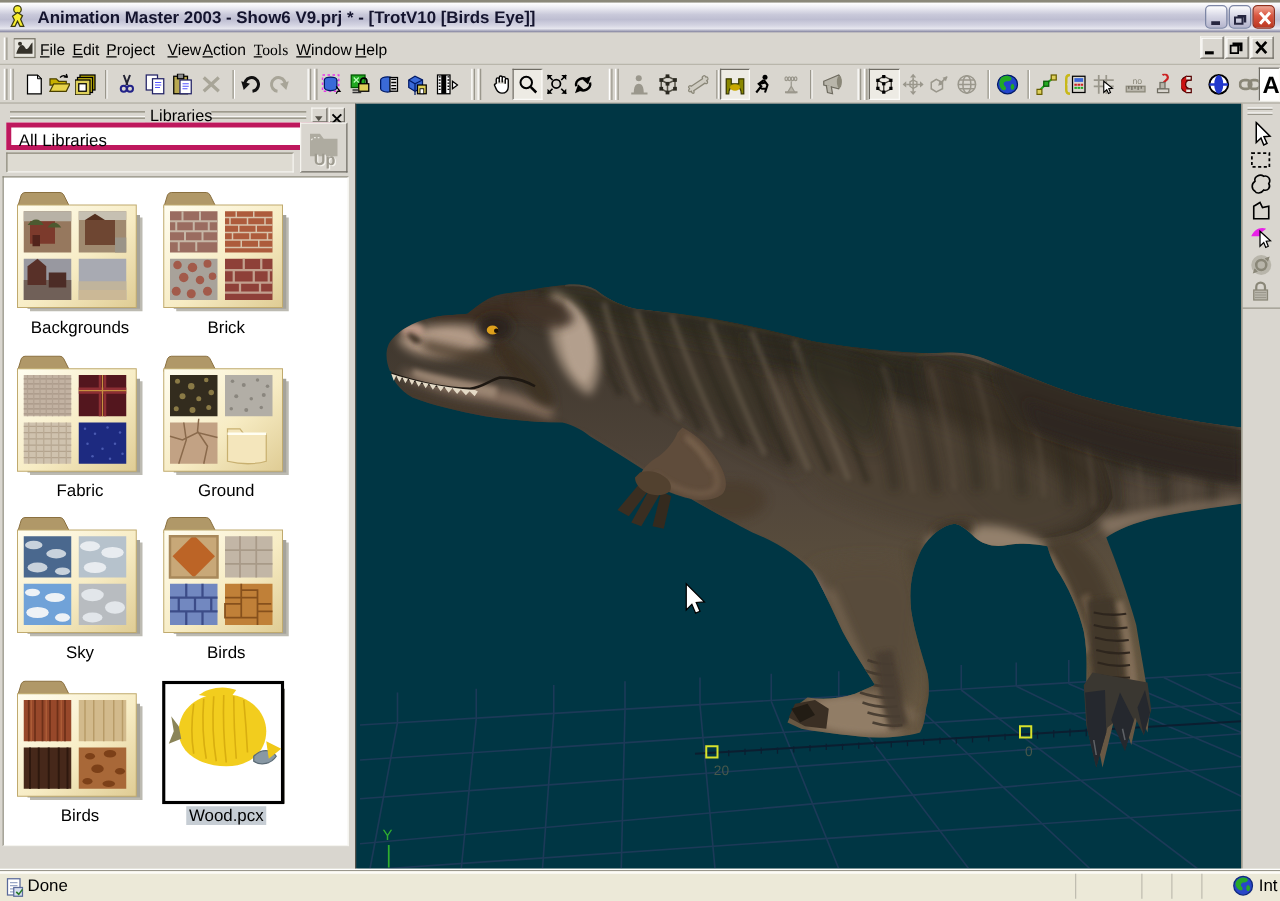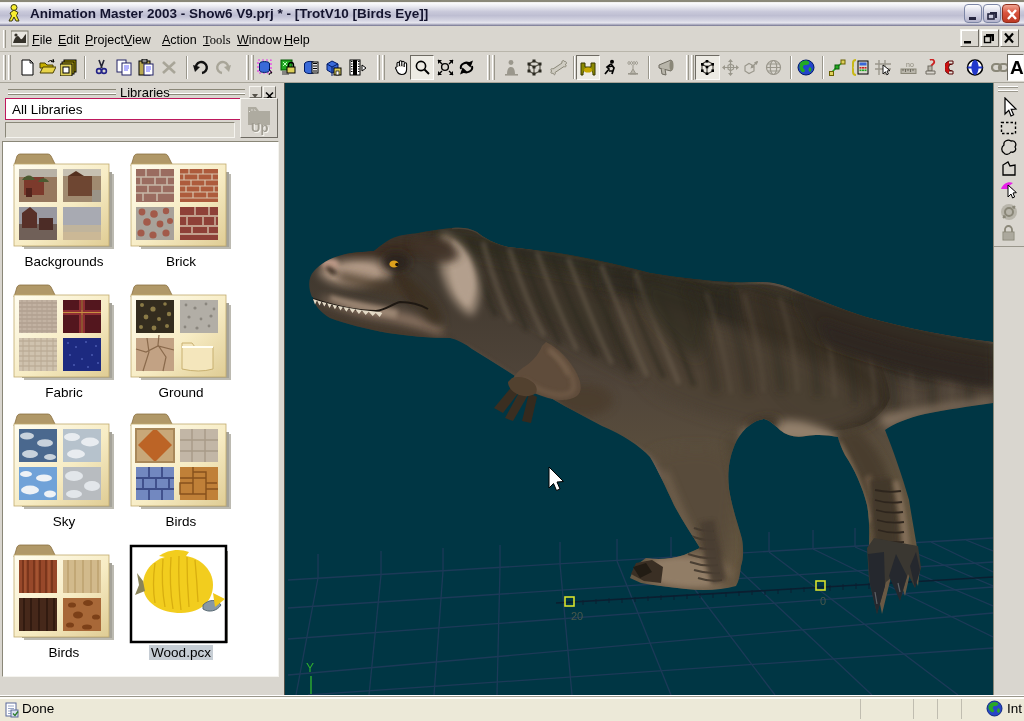--- a/index.html
+++ b/index.html
@@ -72,21 +72,21 @@
   <div style="position:absolute;left:11px;top:4px;width:18px;height:18px;">
     <svg width="18" height="18">
         <rect x="0" y="1" width="17" height="15" fill="#e8e6df" stroke="#777467"></rect>
         <path d="M2 13 C4 6 7 4 9 8 C11 12 13 5 15 4 L15 13 Z" fill="#35322a"></path>
         <circle cx="5" cy="5" r="1.6" fill="#35322a"></circle>
       </svg>
   </div>
   <div class="menuitem" style="left:32px;"><u>F</u>ile</div>
   <div class="menuitem" style="left:58px;"><u>E</u>dit</div>
   <div class="menuitem" style="left:85px;"><u>P</u>roject</div>
-  <div class="menuitem" style="left:124px;"><u>V</u>iew</div>
+  <div class="menuitem" style="left:134px;"><u>V</u>iew</div>
   <div class="menuitem" style="left:162px;"><u>A</u>ction</div>
   <div class="menuitem" style="left:203px;font-family:Liberation Serif, serif;"><u>T</u>ools</div>
   <div class="menuitem" style="left:237px;"><u>W</u>indow</div>
   <div class="menuitem" style="left:284px;"><u>H</u>elp</div>
   <div class="wbtn" style="left:960px;"><svg width="17" height="16">
         <rect x="3" y="11" width="7" height="2.5" fill="#000"></rect>
       </svg></div>
   <div class="wbtn" style="left:980px;"><svg width="17" height="16">
         <path d="M5 4 h8 v7 h-2.5 v-4.5 h-5.5 z" fill="#000"></path>
         <rect x="3.5" y="6.5" width="6" height="6" fill="#d9d6cf" stroke="#000" stroke-width="1.4"></rect>
@@ -342,21 +342,21 @@
   <div style="position:absolute;left:120px;top:2px;font-size:13px;color:#000;">Libraries</div>
   <div style="position:absolute;left:249px;top:3px;width:13px;height:12px;background:#d9d6cf;border:1px solid;border-color:#f5f4ef #6e6b63 #6e6b63 #f5f4ef;">
     <svg width="11" height="10">
         <path d="M2 3 l3 4 l3-4 z" fill="#55524a"></path>
       </svg></div>
   <div style="position:absolute;left:263px;top:3px;width:13px;height:12px;background:#d9d6cf;border:1px solid;border-color:#f5f4ef #6e6b63 #6e6b63 #f5f4ef;">
     <svg width="11" height="10">
         <path d="M2 1.5 L9 8.5 M9 1.5 L2 8.5" stroke="#000" stroke-width="1.6"></path>
       </svg></div>
 
-  <div style="position:absolute;left:5px;top:15px;width:260px;height:22px;background:#fff;border:1px solid #be185d;">
+  <div style="position:absolute;left:5px;top:15px;width:260px;height:22px;background:#fff;border:4px solid #be185d;">
     <div style="position:absolute;left:6px;top:3px;font-size:13.5px;color:#000;">All Libraries</div>
     <div style="position:absolute;right:1px;top:1px;width:18px;height:18px;background:linear-gradient(#f2f1ec,#cfccc2);border:1px solid #9a978c;border-radius:1px;">
       <svg width="16" height="16">
           <path d="M4 6 l4 5 l4-5 z" fill="#333"></path>
         </svg></div>
   </div>
 
   <div style="position:absolute;left:5px;top:39px;width:230px;height:16px;background:#dedbd2;border:1px solid;border-color:#8a8778 #f5f4ef #f5f4ef #8a8778;"></div>
 
   <div style="position:absolute;left:240px;top:15px;width:38px;height:40px;background:#d9d6cf;border:1px solid;border-color:#f5f4ef #6e6b63 #6e6b63 #f5f4ef;">

